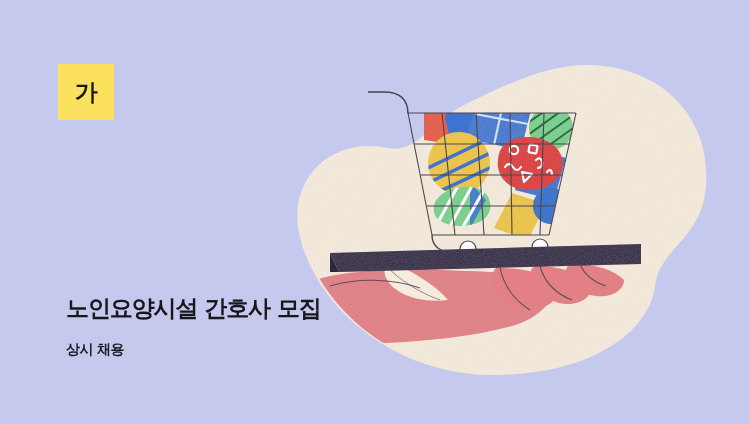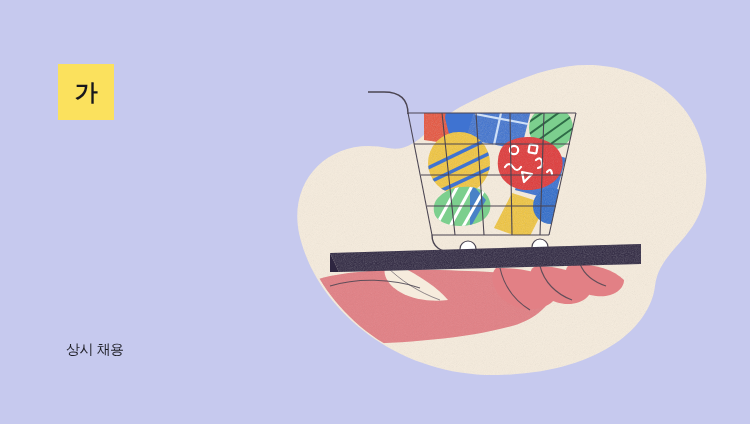--- a/index.html
+++ b/index.html
@@ -76,21 +76,21 @@
     color: #17171c;
     letter-spacing: -1.1px;
     line-height: 1.2;
     white-space: nowrap;
   }
   .subline {
     position: absolute;
     left: 66px;
     top: 341px;
     font-size: 14px;
-    font-weight: 400;
+    font-weight: 700;
     color: #1d1d24;
     letter-spacing: -0.6px;
     line-height: 1.2;
     white-space: nowrap;
   }
 </style>
 </head>
 <body>
 
 <div id="banner">
@@ -331,16 +331,17 @@
       <path d="M330,253 L339,272 L330,272 Z" fill="#2e2640"></path>
     </g>
   </svg>
 
   <div id="text-layer">
 
     <div class="logo-row">
       <div class="logo-badge">가</div>
     </div>
 
+    <div class="headline">노인요양시설 간호사 모집</div>
 
     <div class="subline">상시 채용</div>
   </div>
 </div>
 
 </body></html>

